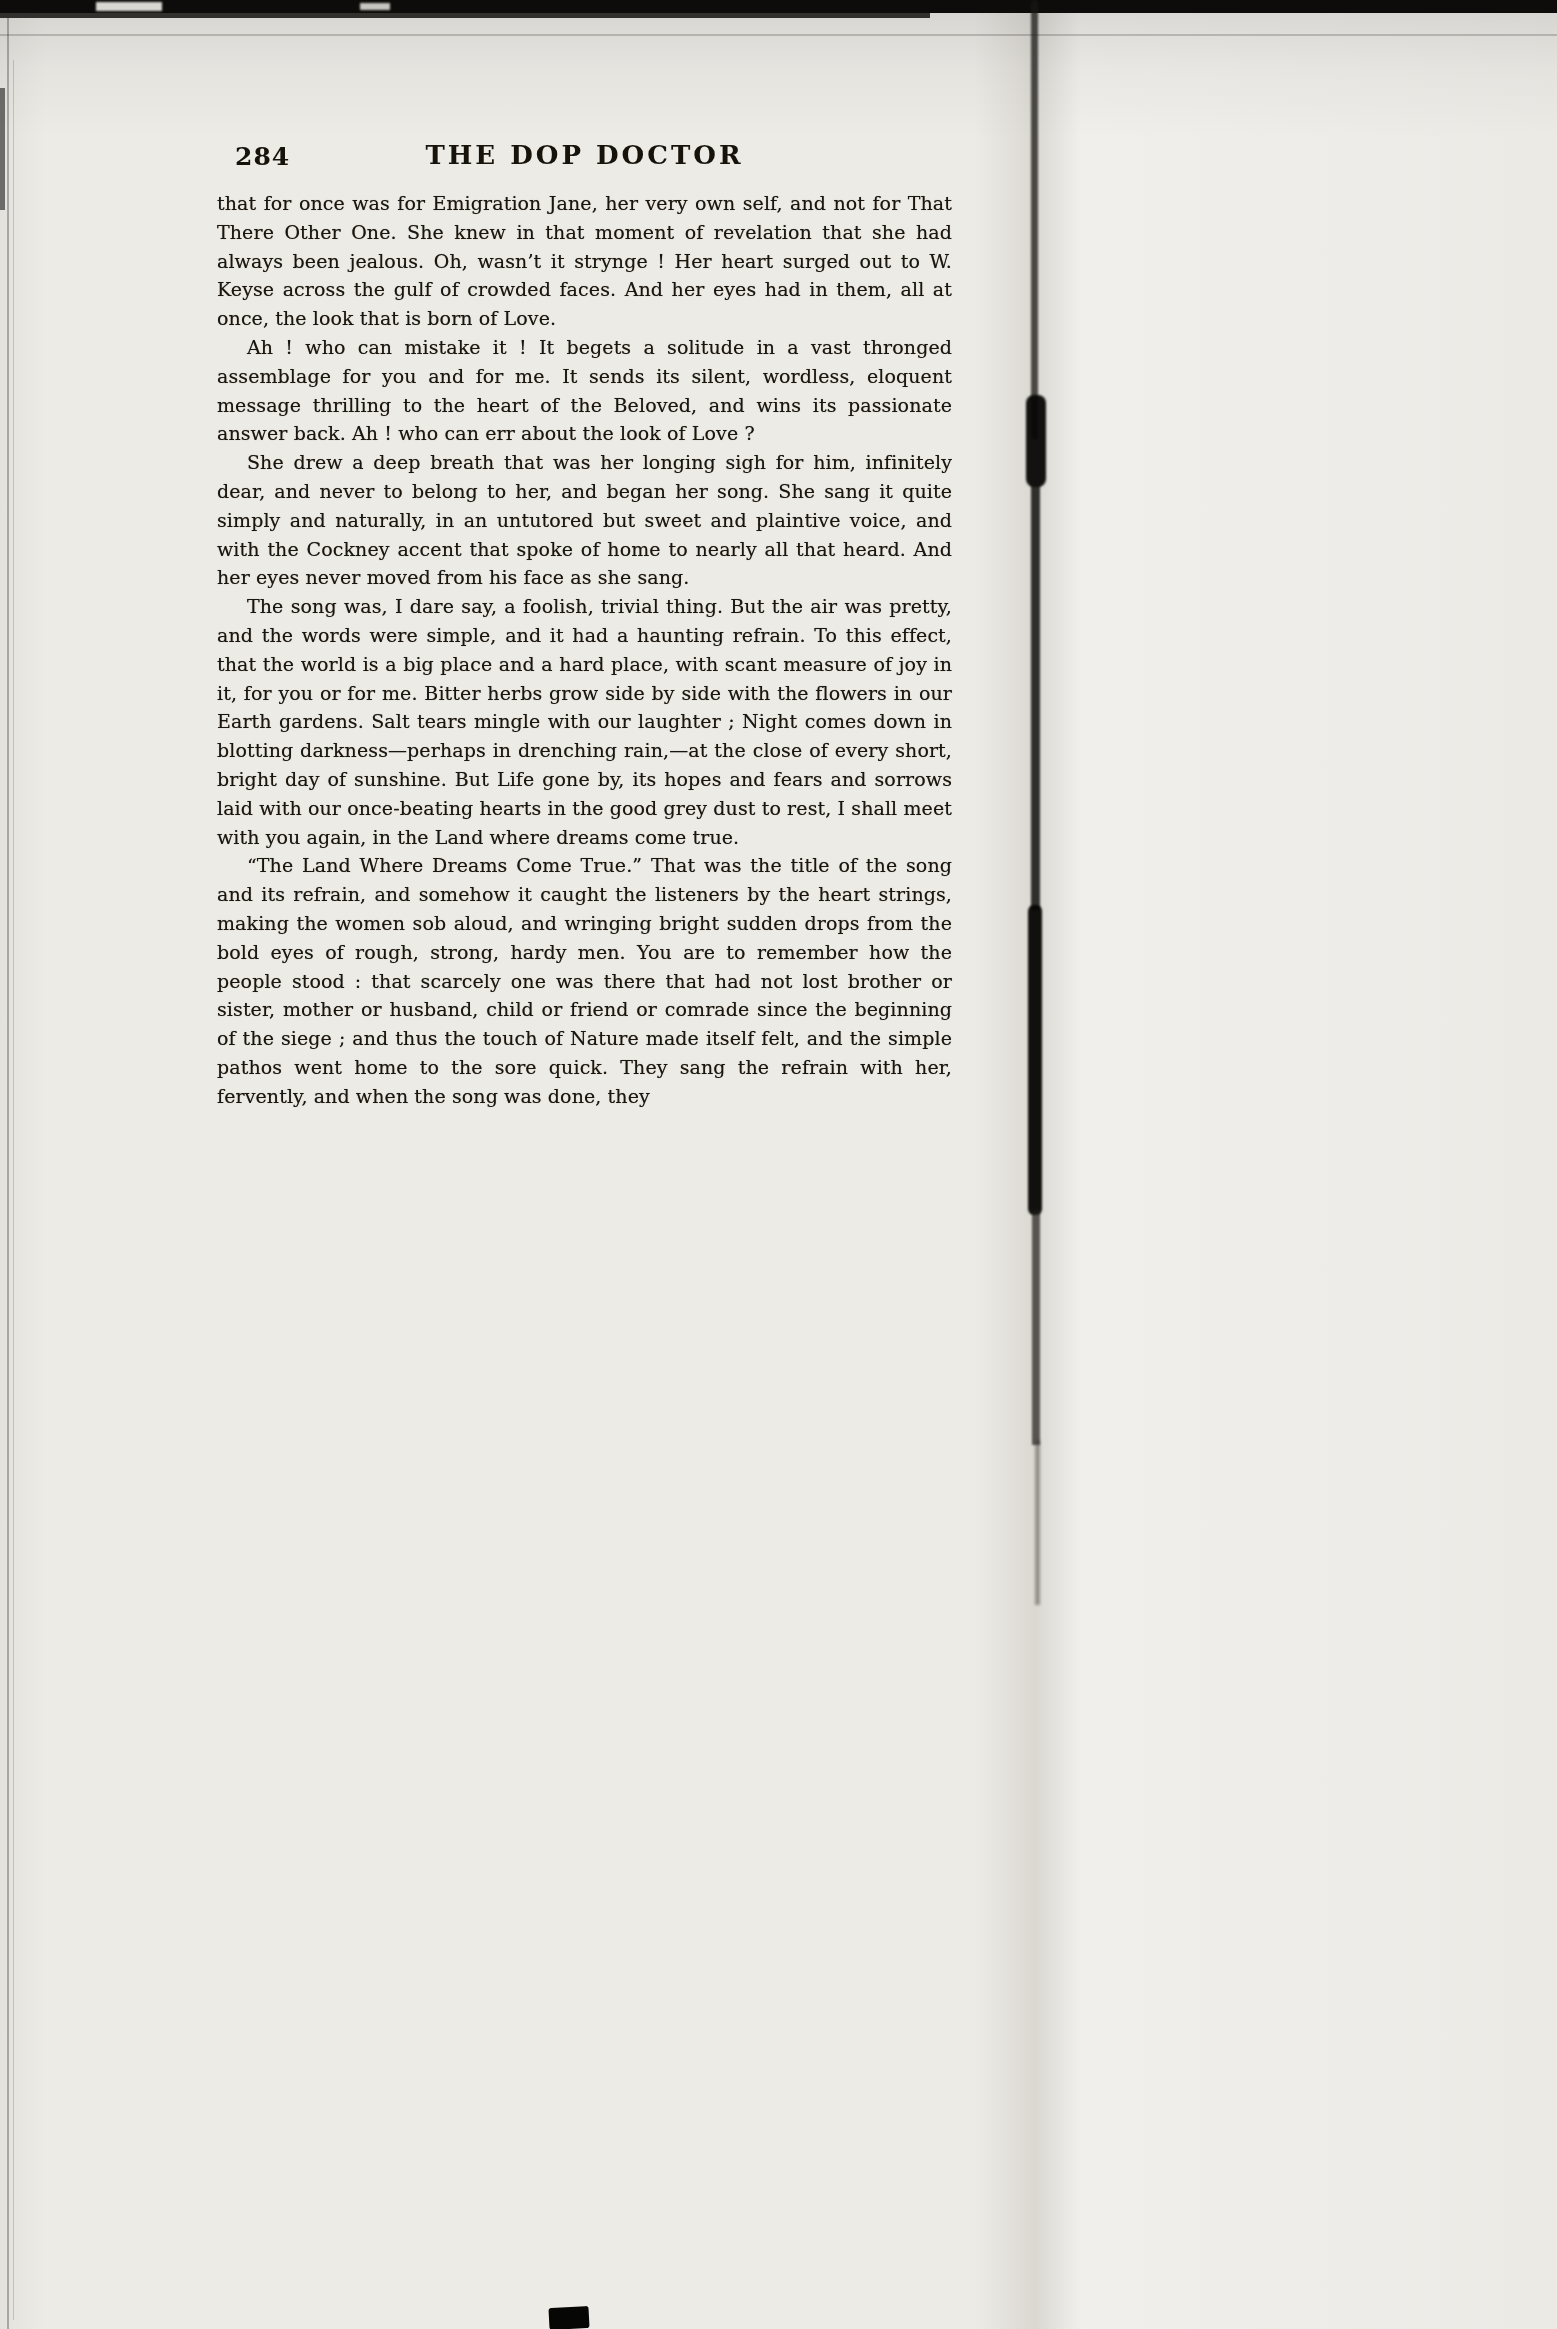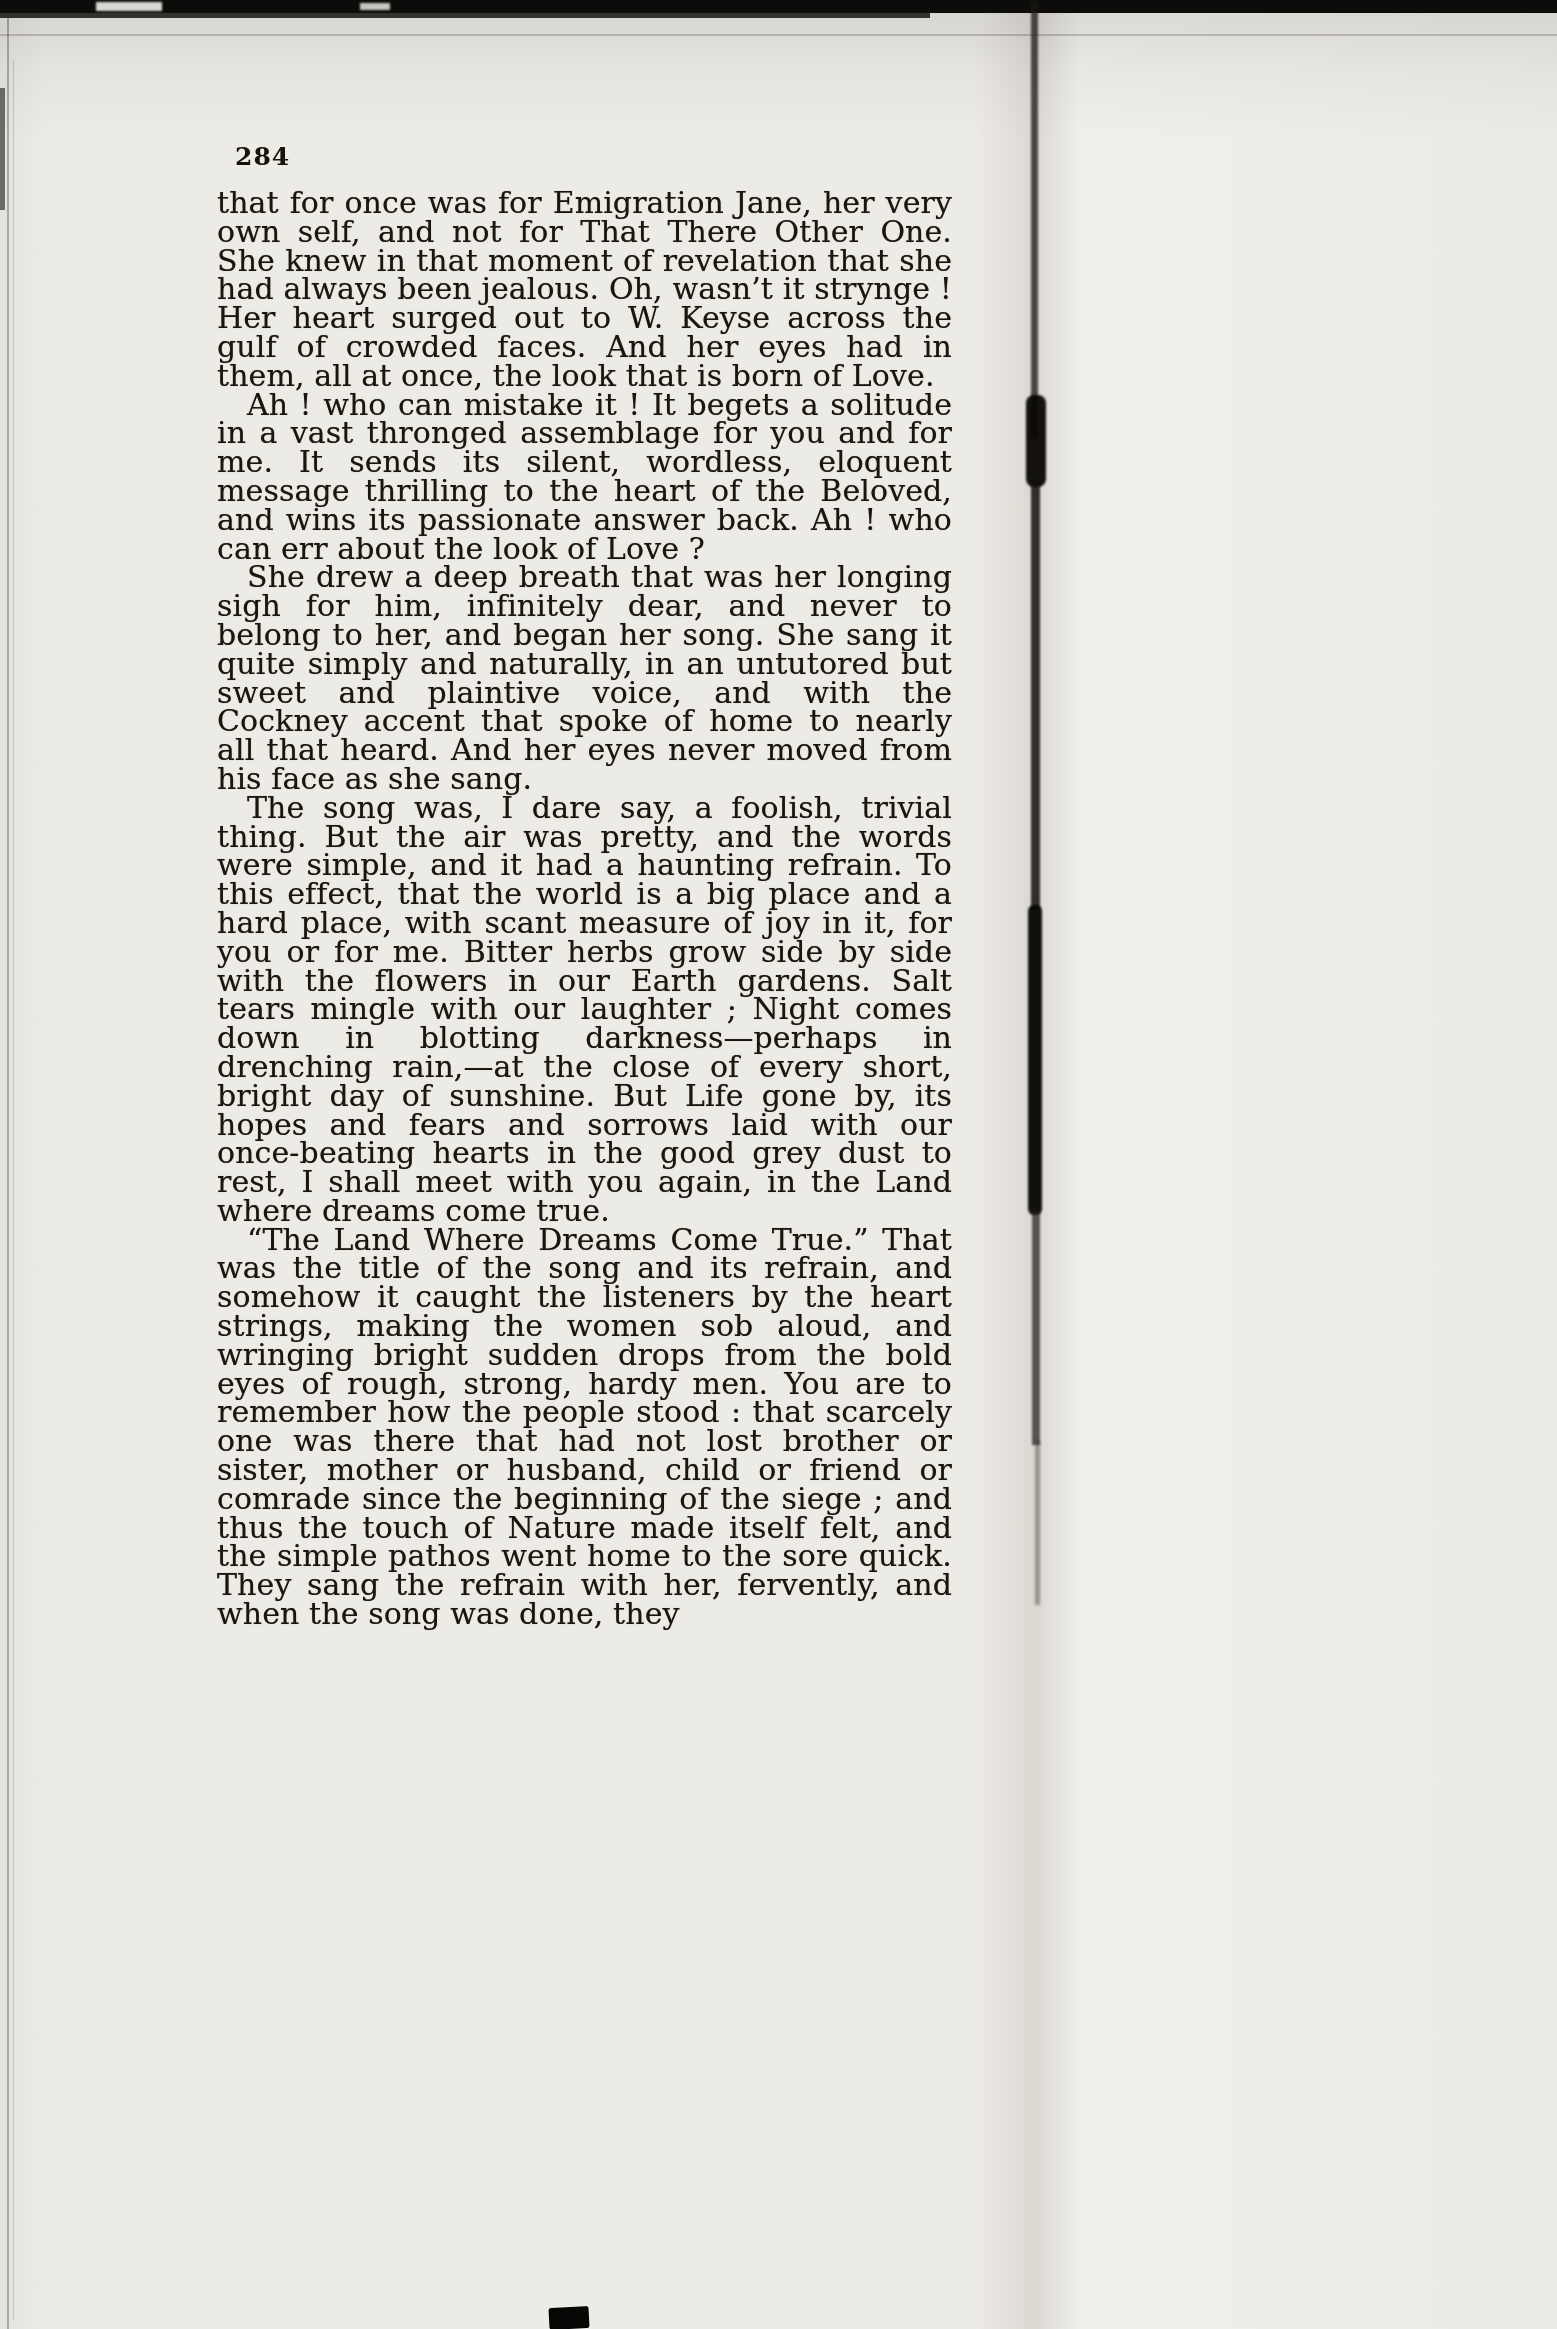--- a/index.html
+++ b/index.html
@@ -47,21 +47,21 @@
     letter-spacing: 3px;
   }
 
   
   .body-text {
     position: absolute;
     left: 217px;
     top: 189px;
     width: 735px;
     text-align: justify;
-    font-size: 30px;
+    font-size: 19px;
     line-height: 28.8px;
     color: #1b160d;
     text-shadow: 0 0 0.7px rgba(27, 22, 13, 0.55);
     letter-spacing: 0.1px;
   }
   .body-text p { margin: 0; }
   .body-text p.indented { text-indent: 30px; }
 
   
   .art { position: absolute; pointer-events: none; }
@@ -100,20 +100,21 @@
   <div class="art art-right-4"></div>
   <div class="art art-right-5"></div>
   <div class="art art-right-6"></div>
   <div class="art art-left-1"></div>
   <div class="art art-left-2"></div>
   <div class="art art-left-3"></div>
   <div class="art art-bottom-mark"></div>
 
   <div class="header">
     <span class="page-num">284</span>
+    <span class="header-title">THE DOP DOCTOR</span>
   </div>
 
   <div class="body-text">
     <p>that for once was for Emigration Jane, her very own self, and not for That There Other One. She knew in that moment of revelation that she had always been jealous. Oh, wasn’t it strynge&nbsp;! Her heart surged out to W. Keyse across the gulf of crowded faces. And her eyes had in them, all at once, the look that is born of Love.</p>
     <p class="indented">Ah&nbsp;! who can mistake it&nbsp;! It begets a solitude in a vast thronged assemblage for you and for me. It sends its silent, wordless, eloquent message thrilling to the heart of the Beloved, and wins its passionate answer back. Ah&nbsp;! who can err about the look of Love&nbsp;?</p>
     <p class="indented">She drew a deep breath that was her longing sigh for him, infinitely dear, and never to belong to her, and began her song. She sang it quite simply and naturally, in an untutored but sweet and plaintive voice, and with the Cockney accent that spoke of home to nearly all that heard. And her eyes never moved from his face as she sang.</p>
     <p class="indented">The song was, I dare say, a foolish, trivial thing. But the air was pretty, and the words were simple, and it had a haunting refrain. To this effect, that the world is a big place and a hard place, with scant measure of joy in it, for you or for me. Bitter herbs grow side by side with the flowers in our Earth gardens. Salt tears mingle with our laughter&nbsp;; Night comes down in blotting darkness—perhaps in drenching rain,—at the close of every short, bright day of sunshine. But Life gone by, its hopes and fears and sorrows laid with our once-beating hearts in the good grey dust to rest, I shall meet with you again, in the Land where dreams come true.</p>
     <p class="indented">“The Land Where Dreams Come True.” That was the title of the song and its refrain, and somehow it caught the listeners by the heart strings, making the women sob aloud, and wringing bright sudden drops from the bold eyes of rough, strong, hardy men. You are to remember how the people stood&nbsp;: that scarcely one was there that had not lost brother or sister, mother or husband, child or friend or comrade since the beginning of the siege&nbsp;; and thus the touch of Nature made itself felt, and the simple pathos went home to the sore quick. They sang the refrain with her, fervently, and when the song was done, they</p>
   </div>
 

